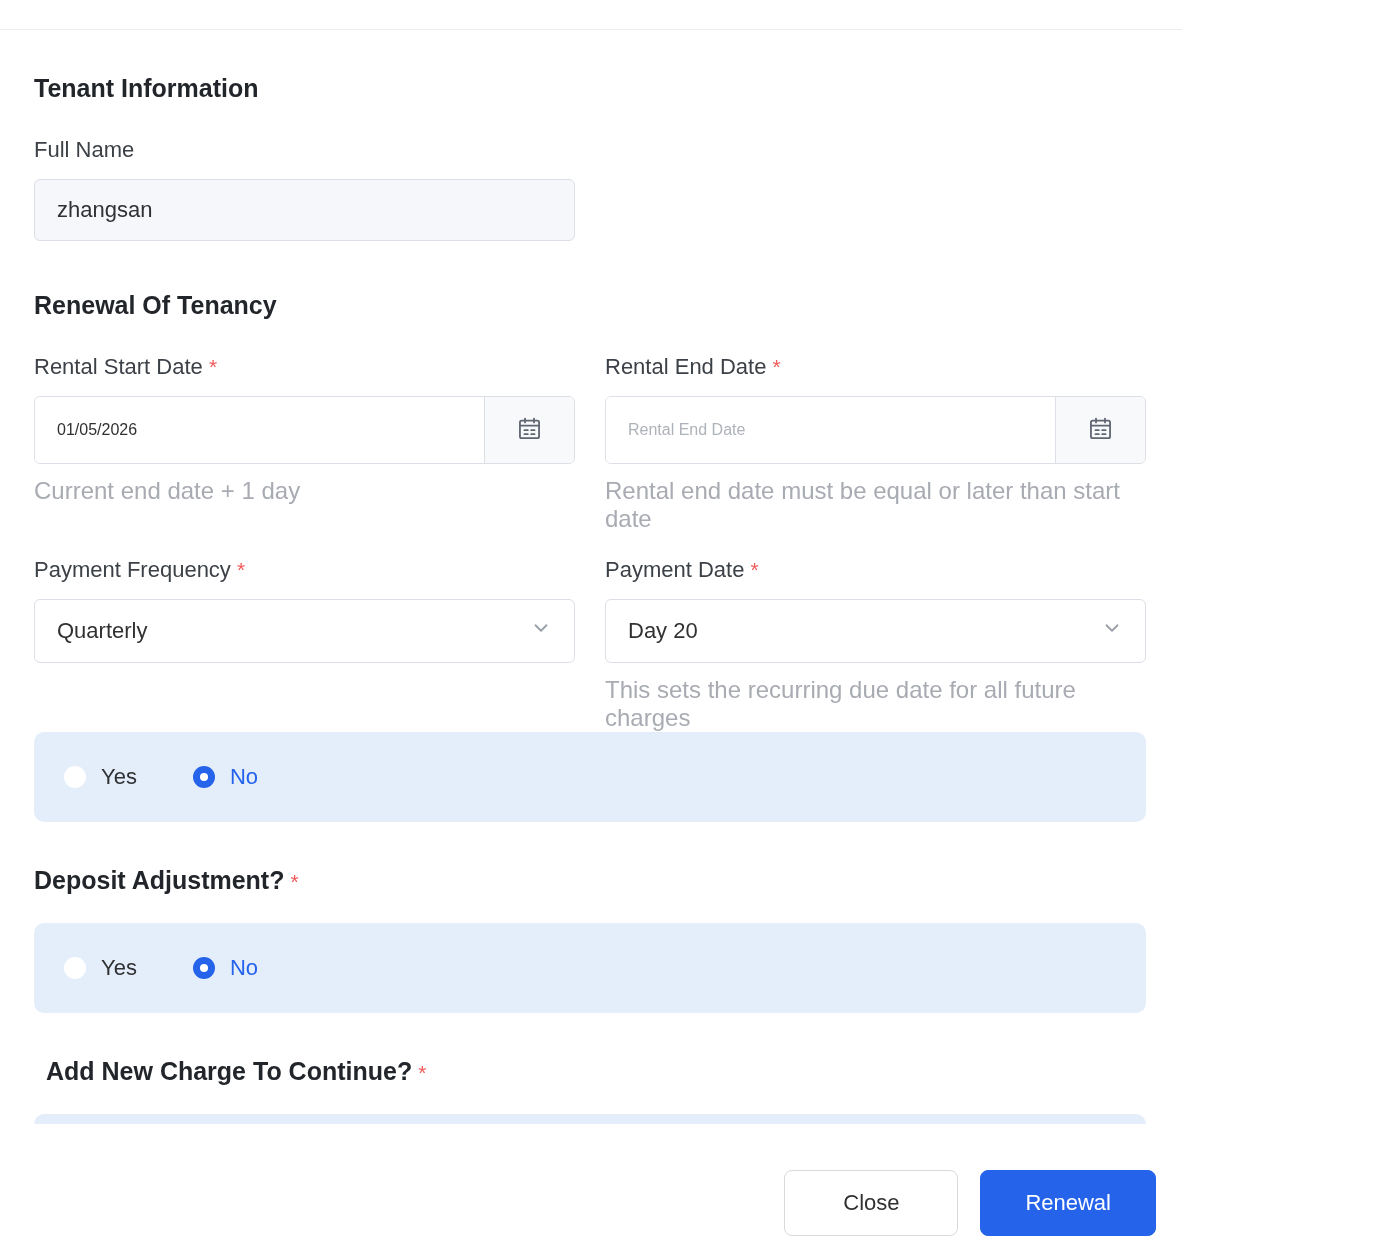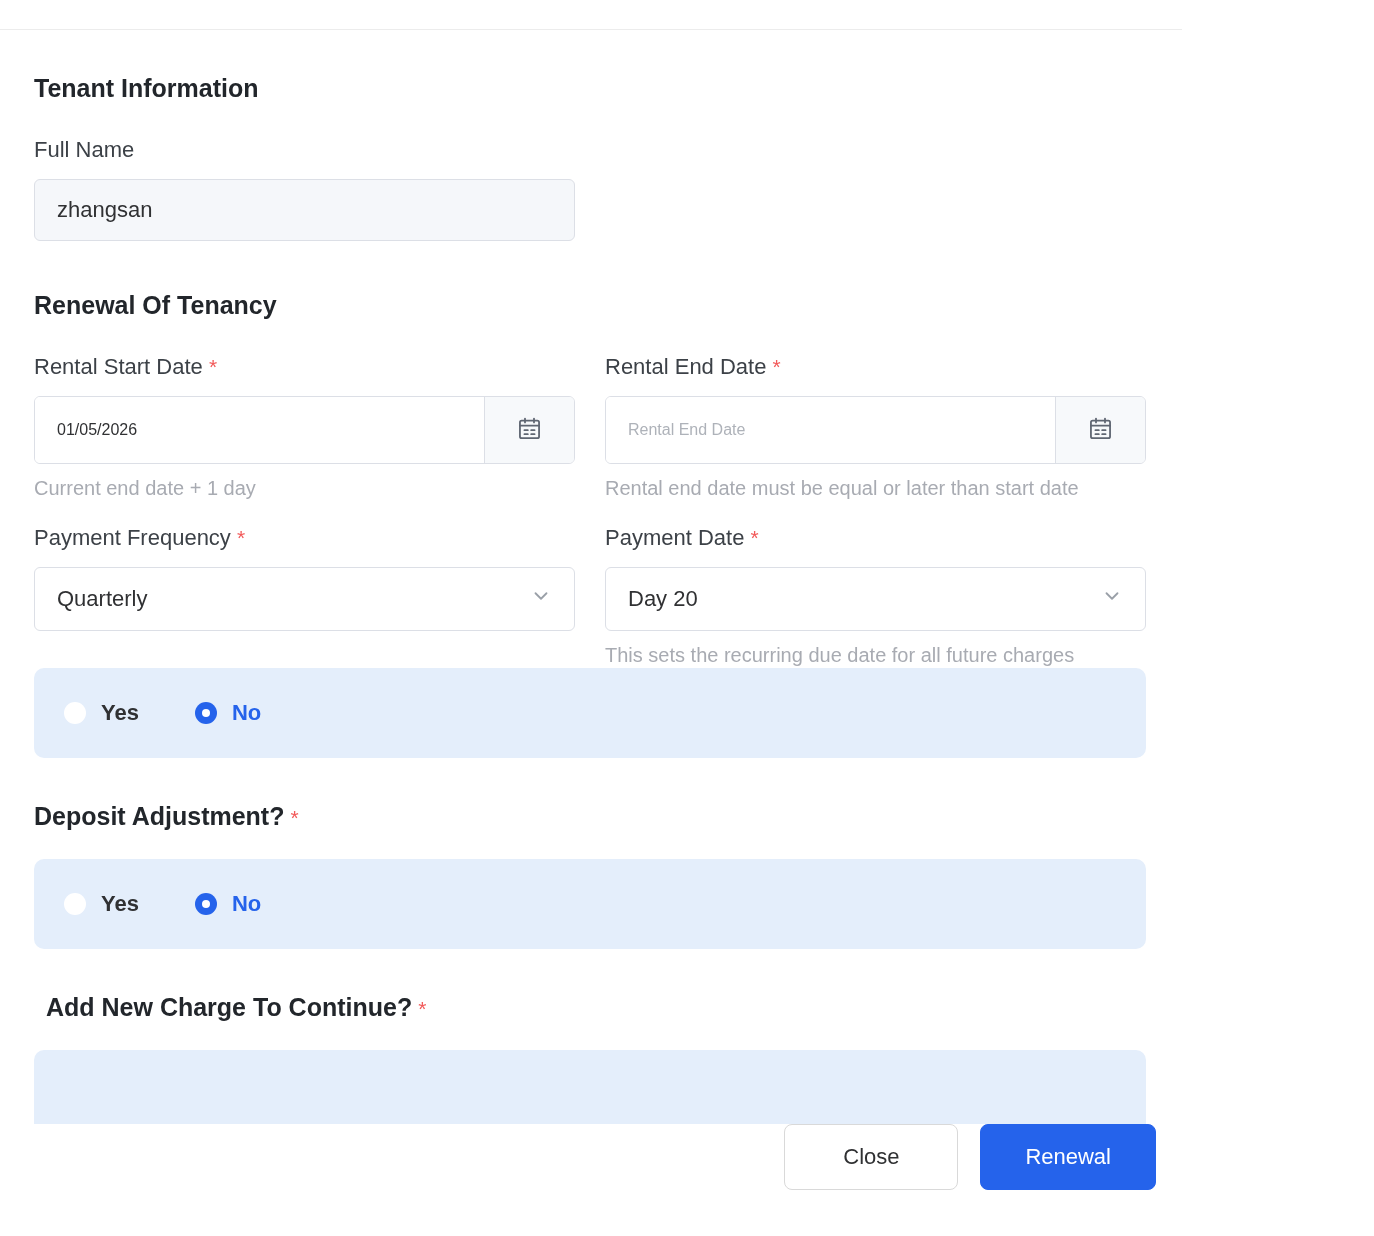--- a/index.html
+++ b/index.html
@@ -56,21 +56,21 @@
     background:#f5f7fa;
     border:1px solid #dcdfe6;
     border-radius:6px;
     padding:0 22px;
     font-size:22px;
     color:#303133;
     font-family:inherit;
     outline:none;
   }
   .helper-text{
-    font-size:20px;
+    font-size:24px;
     color:#a8abb2;
     margin-top:13px;
     min-height:24px;
   }
   
   .date-group{
     display:flex;
     align-items:stretch;
     border:1px solid #dcdfe6;
     border-radius:6px;
@@ -122,21 +122,20 @@
     align-items:center;
     padding:0 0 0 30px;
     gap:56px;
     margin-bottom:44px;
   }
   .radio-option{
     display:flex;
     align-items:center;
     gap:15px;
     cursor:pointer;
-    font-weight:bold;
   }
   .radio-dot{
     position:relative;
     width:22px;
     height:22px;
     border-radius:50%;
     background:#fff;
     flex:0 0 auto;
   }
   .radio-option.checked .radio-dot{background:var(--accent);}
@@ -154,21 +153,21 @@
   .radio-option.checked .radio-label{color:var(--accent);}
   .spacer-heading{margin-top:50px;}
   .q-heading{margin-bottom:28px;}
   
   .footer{
     position:absolute;
     left:0;right:0;bottom:0;
     height:112px;
     background:#fff;
     display:flex;
-    align-items:flex-start;
+    align-items:flex-end;
     justify-content:flex-end;
     gap:22px;
     padding-right:26px;
   }
   .btn{
     height:66px;
     min-width:174px;
     padding:0 44px;
     border-radius:8px;
     font-size:22px;

